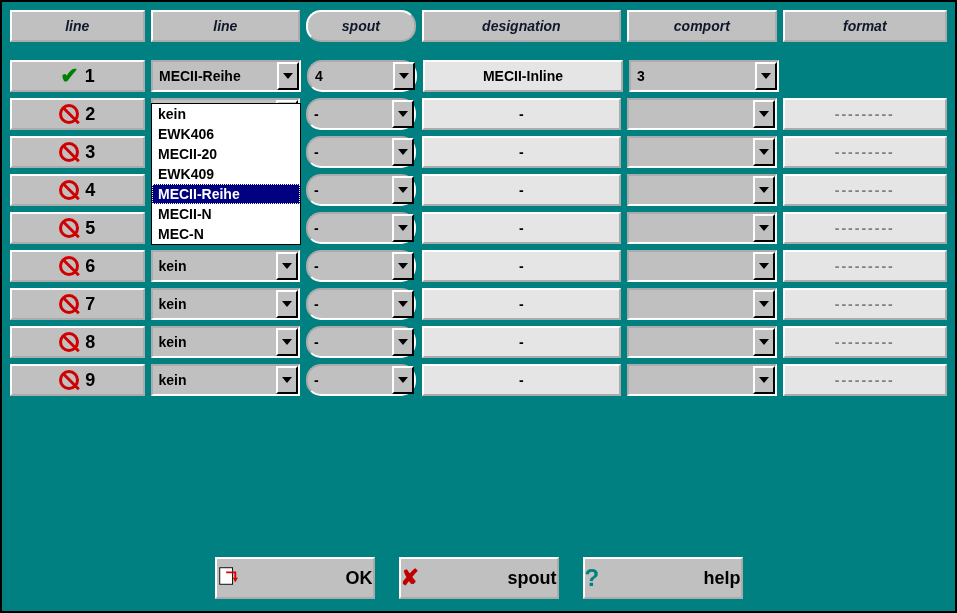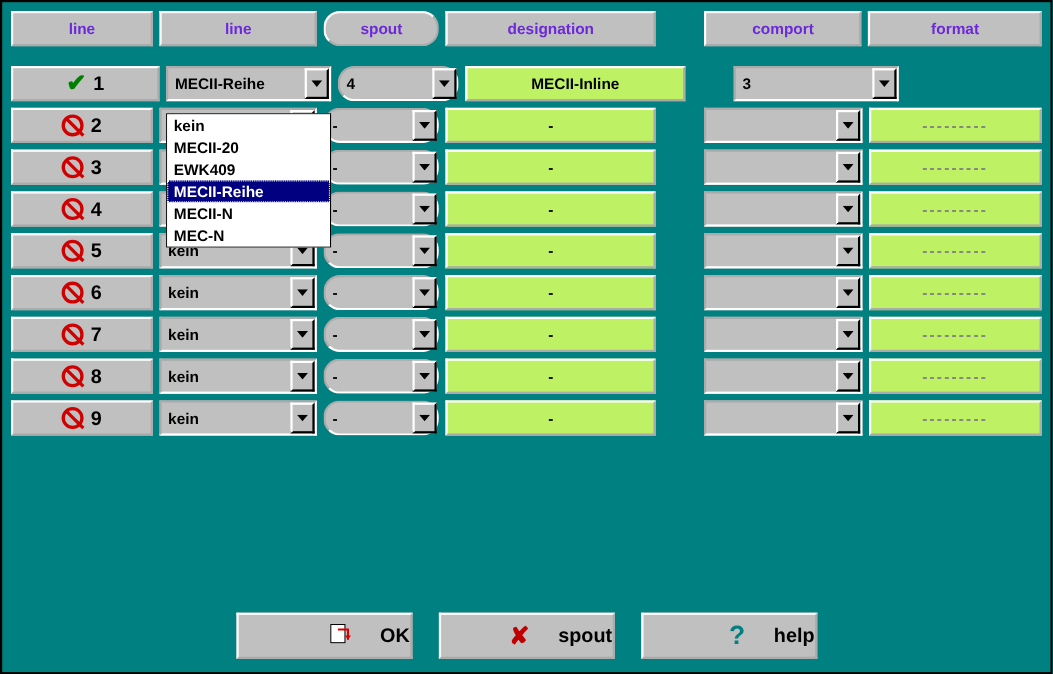--- a/index.html
+++ b/index.html
@@ -26,27 +26,28 @@
     gap: 6px;
     margin-bottom: 6px;
   }
   .header-row { margin-bottom: 18px; }
   .header-cell {
     background: #c0c0c0;
     border: 2px outset #fff;
     text-align: center;
     font-weight: bold;
     padding: 6px 0;
-    color: #6d28d9;
+    color: #0f172a;
+    font-style: italic;
   }
   .col-line   { width: 135px; }
   .col-unit   { width: 150px; }
   .col-spout  { width: 110px; border-radius: 15px; }
   .col-desig  { width: 200px; }
-  .col-comp   { width: 150px; margin-left: 38px; }
+  .col-comp   { width: 150px; }
   .col-format { width: 165px; }
 
   .line-btn {
     background: #c0c0c0;
     border: 2px outset #fff;
     display: flex;
     align-items: center;
     justify-content: center;
     gap: 6px;
     height: 32px;
@@ -94,21 +95,21 @@
     border-left: 2px outset #fff;
     border-top: 2px outset #fff;
     border-right: 2px outset #404040;
     border-bottom: 2px outset #404040;
     display: flex;
     align-items: center;
     justify-content: center;
   }
   .combo-btn svg { width: 10px; height: 6px; }
   .desig-cell, .format-cell {
-    background: #bef264;
+    background: #e5e5e5;
     border: 2px outset #fff;
     height: 32px;
     display: flex;
     align-items: center;
     justify-content: center;
     font-weight: bold;
     color: #000;
   }
   .format-cell.disabled { color: #808080; letter-spacing: 2px; }
   .dropdown-list {
@@ -141,21 +142,21 @@
     justify-content: center;
     gap: 24px;
   }
   .win-btn {
     background: #c0c0c0;
     border: 2px outset #fff;
     width: 160px;
     height: 42px;
     display: flex;
     align-items: center;
-    justify-content: flex-end;
+    justify-content: space-between;
     gap: 26px;
     font-weight: bold;
     font-size: 18px;
     cursor: pointer;
   }
   .icon-abort { color: #c00000; font-size: 22px; font-weight: bold; }
   .icon-help { color: #008080; font-size: 24px; font-weight: bold; }
   .icon-ok svg { width: 22px; height: 22px; }
 </style>
 </head>
@@ -491,20 +492,21 @@
           </span>
         </div>
         <div class="format-cell disabled col-format">
           <span>---------</span>
         </div>
       </div>
     </div>
 
   <div class="dropdown-list" id="dropdown">
       <div class="dropdown-item">kein</div>
+      <div class="dropdown-item">EWK406</div>
       <div class="dropdown-item">MECII-20</div>
       <div class="dropdown-item">EWK409</div>
       <div class="dropdown-item selected">MECII-Reihe</div>
       <div class="dropdown-item">MECII-N</div>
       <div class="dropdown-item">MEC-N</div>
     </div>
 
   <div class="button-bar">
     <div class="win-btn">
       <span class="icon-ok">

